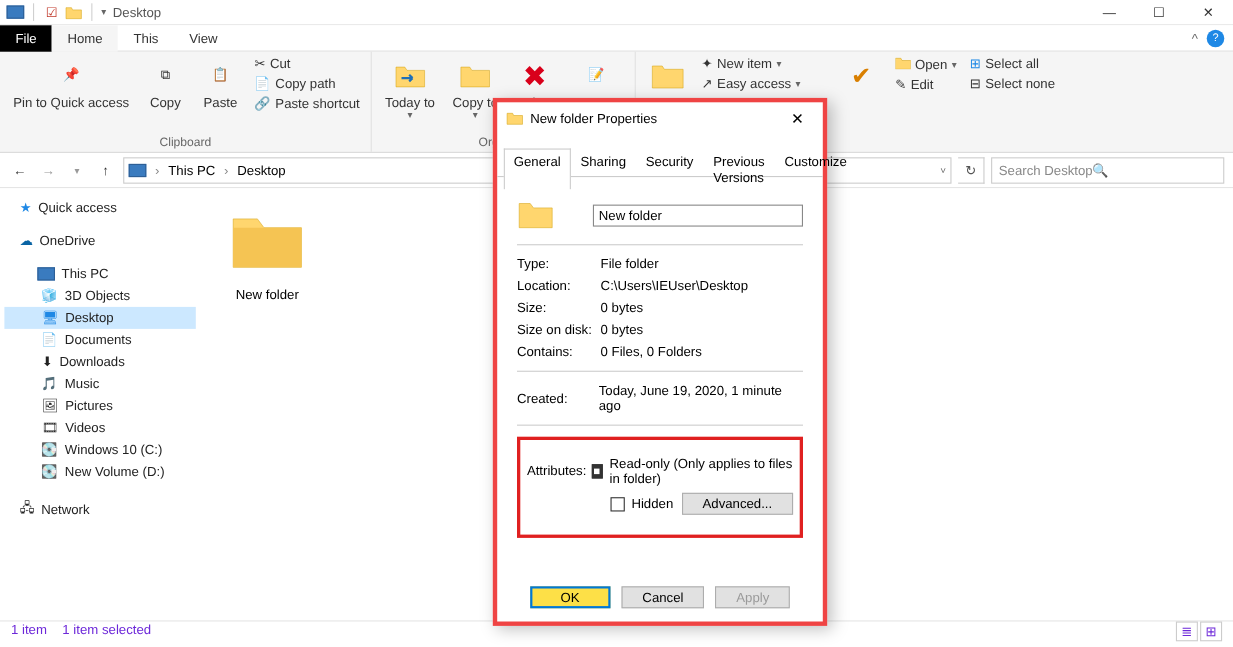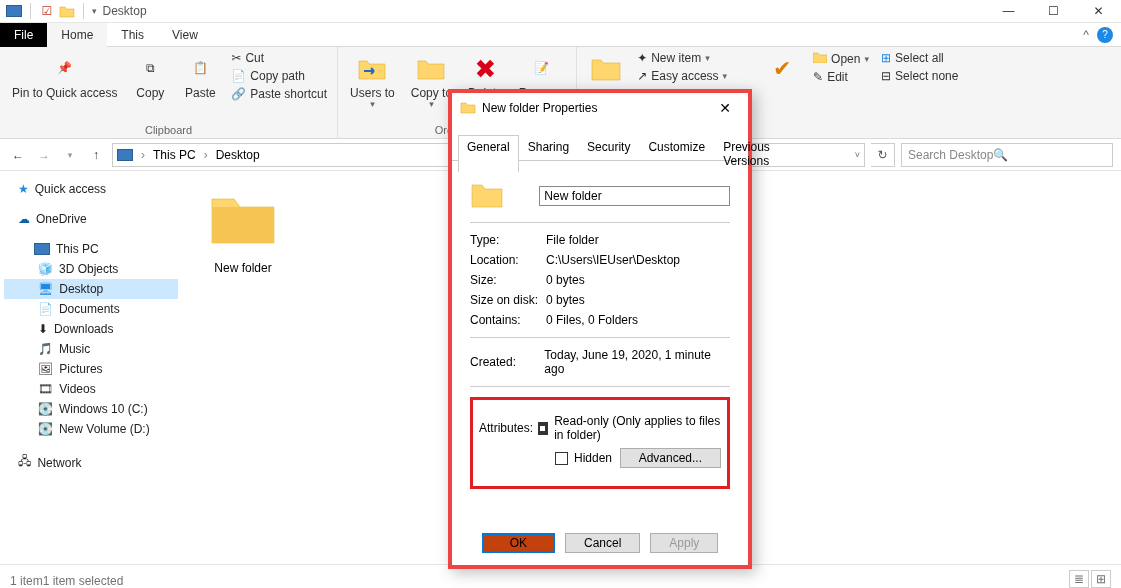--- a/index.html
+++ b/index.html
@@ -51,21 +51,21 @@
 .side-item.selected { background:#cce8ff; }
 .side-item .exp { width:10px; color:#777; font-size:9px;}
 .side-item.sub { padding-left:34px; }
 .side-item.root { padding-left:14px; font-weight:normal;}
 .main { flex:1; padding:16px; }
 .folder-tile { width:90px; text-align:center; }
 .folder-tile .ficon { width:70px; height:70px; margin:0 auto 4px; }
 .folder-tile .fname { font-size:12px; }
 
 
-.statusbar { height:24px; border-top:1px solid #e5e5e5; display:flex; align-items:flex-end; padding:0 10px; gap:0; color:#737373;}
+.statusbar { height:24px; border-top:1px solid #e5e5e5; display:flex; align-items:flex-start; padding:0 10px; gap:14px; color:#6d28d9;}
 .statusbar .viewbtns { margin-left:auto; display:flex; gap:2px;}
 .statusbar .vb { width:20px; height:18px; border:1px solid #ccc; display:flex; align-items:center; justify-content:center;}
 
 
 .dialog { position:absolute; left:448px; top:89px; width:304px; height:480px; background:#fff; border:4px solid #ef4444; box-shadow: 4px 4px 14px rgba(0,0,0,0.25);}
 .dlg-title { height:30px; display:flex; align-items:center; padding:0 8px; }
 .dlg-title .icn { width:16px; height:16px; margin-right:6px;}
 .dlg-title .close { margin-left:auto; width:30px; text-align:center; font-size:14px;}
 .dlg-tabs { display:flex; border-bottom:1px solid #ccc; padding:0 6px; gap:0;}
 .dlg-tab { padding:4px 8px; border:1px solid transparent; border-bottom:none; position:relative; top:12px; font-size:12px;}
@@ -73,21 +73,21 @@
 .dlg-body { padding:12px 18px; }
 .dlg-row { display:flex; align-items:center; margin:6px 0; font-size:12px;}
 .dlg-row .lbl { width:76px; }
 .dlg-input { border:1px solid #888; padding:2px 4px; width:208px; font-size:12px;}
 .dlg-sep { border-top:1px solid #ccc; margin:10px 0;}
 .attr-box { border:3px solid #e02020; padding:8px 6px 12px 6px; margin-top:4px;}
 .chk { width:13px; height:13px; border:1px solid #333; display:inline-flex; align-items:center; justify-content:center; margin-right:6px; font-size:9px;}
 .chk.filled { background:#333; }
 .chk.filled::after { content:""; width:5px; height:5px; background:#fff; }
 .btn { border:1px solid #adadad; background:#e1e1e1; padding:2px 18px; font-size:12px;}
-.btn.primary { border:2px solid #0078d7; background:#c2410c; padding:1px 26px;}
+.btn.primary { border:2px solid #0078d7; background:#fde047; padding:1px 26px;}
 .btn.disabled { color:#9a9a9a; }
 .dlg-buttons { position:absolute; bottom:12px; left:0; right:0; display:flex; justify-content:center; gap:10px;}
 
 
 .svg-folder { fill:#ffd66e; stroke:#d4a518; stroke-width:0.5;}
 .pc-icon { width:16px; height:12px; background:#3a7bbf; border:1px solid #2d5f96; display:inline-block;}
 </style>
 </head>
 <body>
 
@@ -160,21 +160,21 @@
 
   <div class="rgroup">
     <div class="rgroup-body">
       <div class="bigbtn dropdown-arrow">
           <span class="icn">
             <svg width="28" height="24" viewBox="0 0 28 24">
               <path class="svg-folder" d="M1 4h8l2 3h16v15H1z"></path>
               <path d="M6 14h10m0 0l-3-3m3 3l-3 3" stroke="#1e6fb8" stroke-width="2" fill="none"></path>
             </svg>
           </span>
-          <span>Users to</span>
+          <span>Today to</span>
         </div>
       <div class="bigbtn dropdown-arrow">
           <span class="icn">
             <svg width="28" height="24" viewBox="0 0 28 24">
               <path class="svg-folder" d="M1 4h8l2 3h16v15H1z"></path>
             </svg>
           </span>
           <span>Copy to</span>
         </div>
       <div class="bigbtn dropdown-arrow">
@@ -346,22 +346,22 @@
     <span class="icn"><svg width="16" height="14" viewBox="0 0 16 14">
           <path class="svg-folder" d="M1 3h5l1 2h8v8H1z"></path>
         </svg></span>
     <span>New folder Properties</span>
     <span class="close">✕</span>
   </div>
   <div class="dlg-tabs">
     <div class="dlg-tab active">General</div>
     <div class="dlg-tab">Sharing</div>
     <div class="dlg-tab">Security</div>
+    <div class="dlg-tab">Previous Versions</div>
     <div class="dlg-tab">Customize</div>
-    <div class="dlg-tab">Previous Versions</div>
   </div>
   <div class="dlg-body">
     <div class="dlg-row">
       <span class="lbl"><svg width="34" height="30" viewBox="0 0 34 30">
             <path class="svg-folder" d="M2 6h10l3 4h17v18H2z"></path>
           </svg></span>
       <input class="dlg-input" value="New folder" style="">
     </div>
     <div class="dlg-sep"></div>
     <div class="dlg-row">

